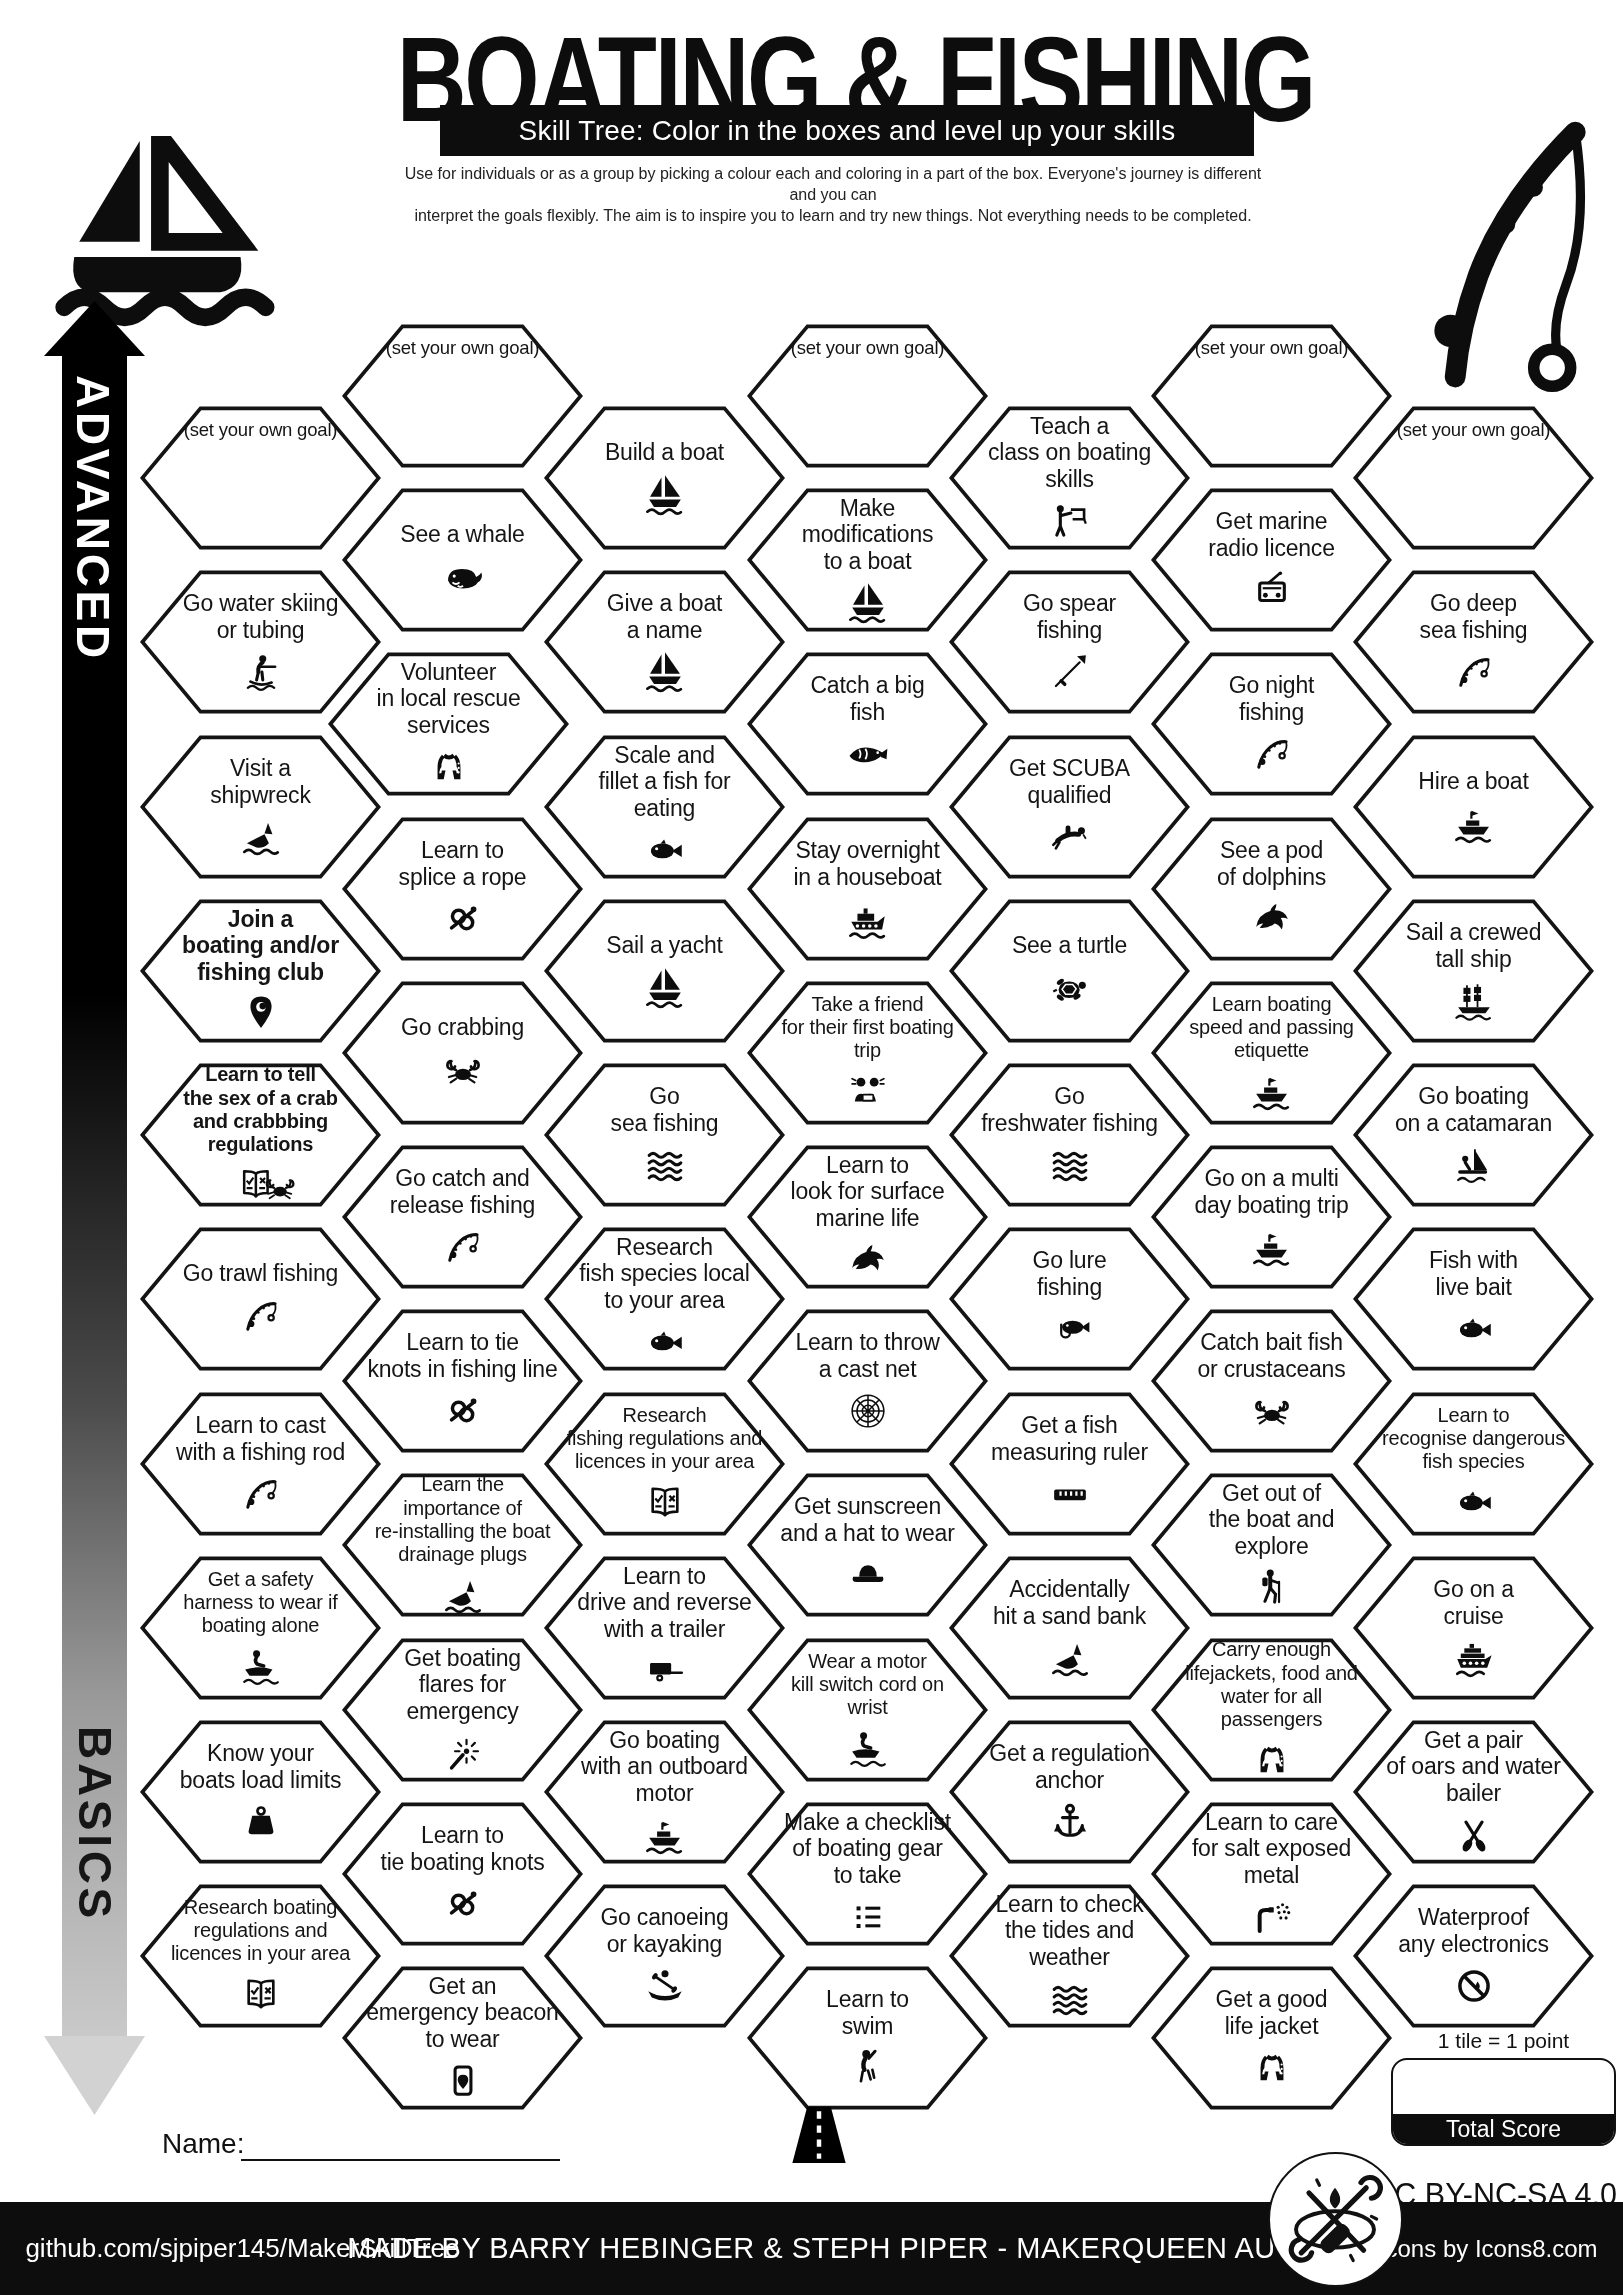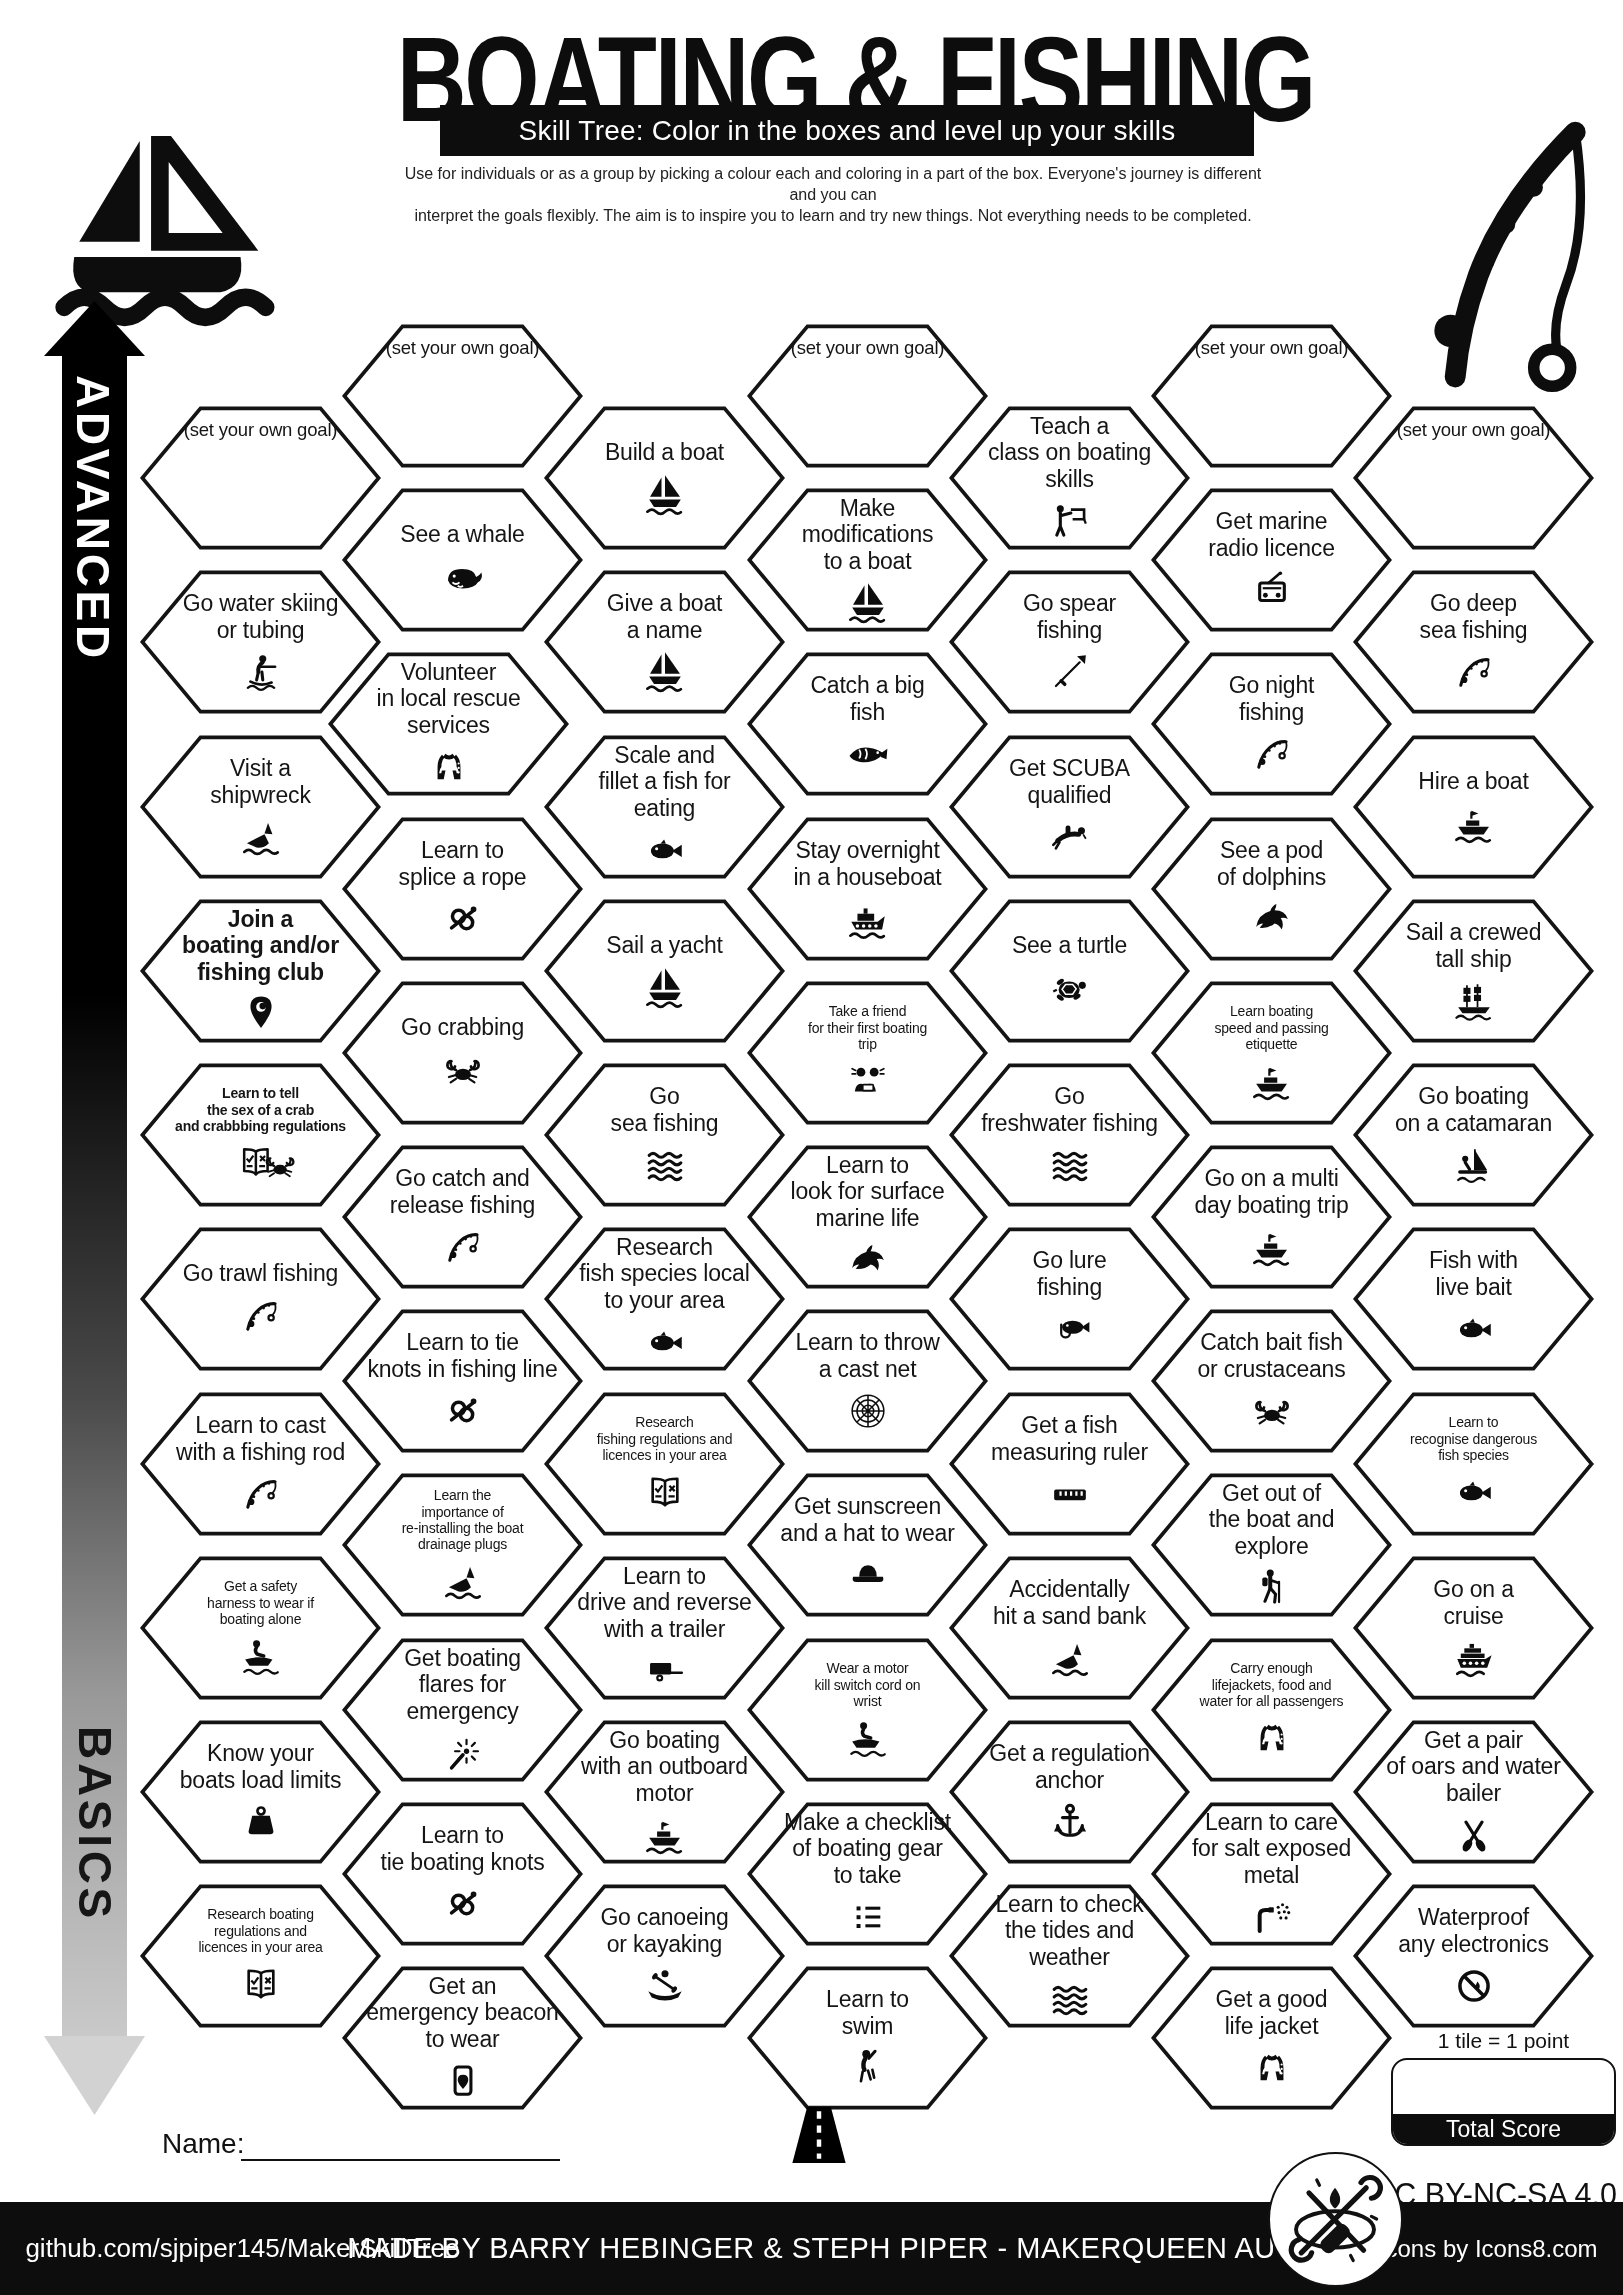--- a/index.html
+++ b/index.html
@@ -27,21 +27,21 @@
   #axis-top{left:66px;top:375px;height:509px;color:#fff;font-size:46px;}
   #axis-bottom{left:68px;top:1726px;height:305px;color:#161616;font-size:46px;}
 
   
   .hex{position:absolute;width:241px;height:144px;}
   .hex .hx{position:absolute;left:0;top:0;width:100%;height:100%;}
   .hex .content{position:absolute;left:19.4px;right:19.4px;top:3.7px;bottom:3.7px;display:flex;
                 flex-direction:column;align-items:center;justify-content:center;gap:6.5px;
                 text-align:center;}
   .lab{font-size:23px;line-height:1.16;white-space:pre-line;letter-spacing:-0.2px;color:#151515;}
-  .content.small .lab{font-size:14px;}
+  .content.small .lab{font-size:20px;}
   .content.goal{justify-content:flex-start;padding-top:9.3px;}
   .content.goal .lab{font-size:18.5px;}
   .ticon{flex:0 0 auto;}
 
   
   #road{position:absolute;left:766px;top:2098px;}
   #name-row{position:absolute;left:162px;top:2128px;font-size:28px;}
   #name-line{position:absolute;left:241px;top:2159px;width:319px;border-bottom:2.3px solid #111;}
   #tile-note{position:absolute;left:1397px;top:2029px;width:213px;text-align:center;font-size:21px;}
   #score-box{position:absolute;left:1391px;top:2058px;width:225px;height:88px;background:#fff;

